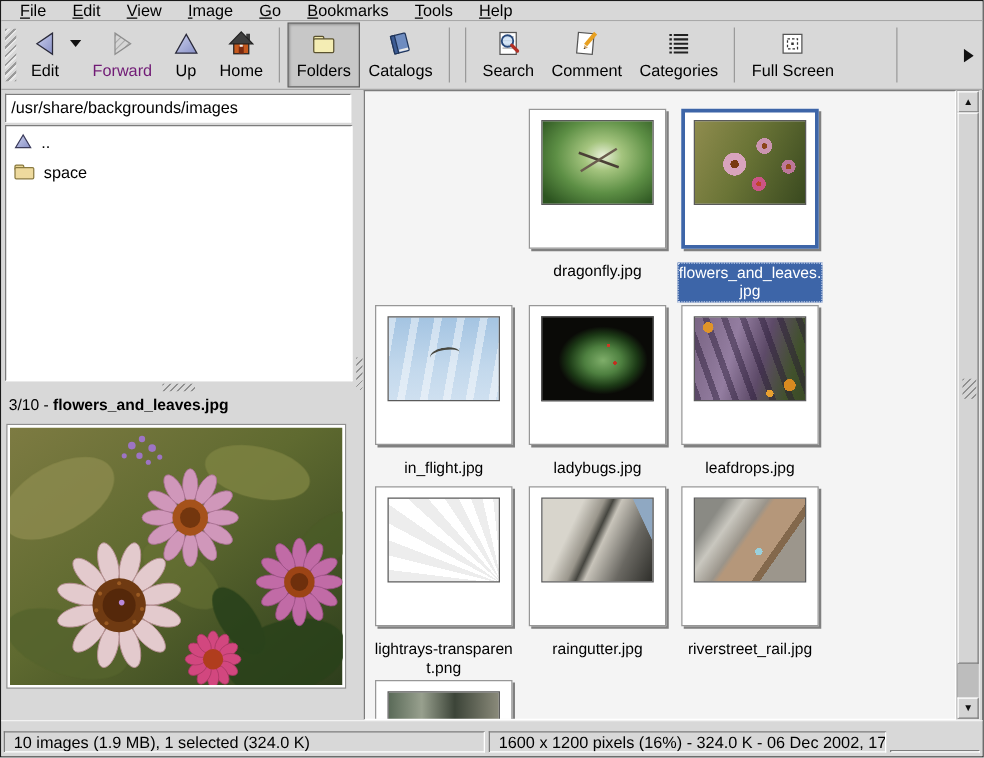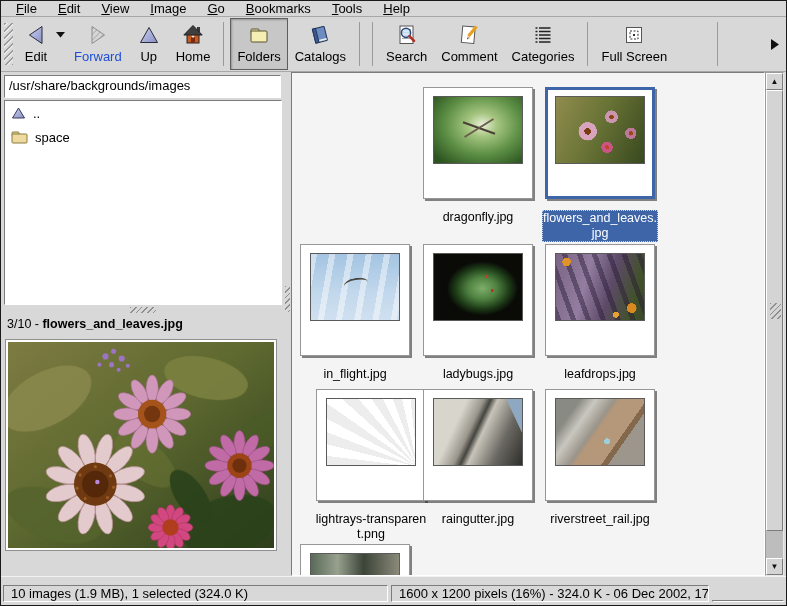--- a/index.html
+++ b/index.html
@@ -16,21 +16,21 @@
   .menu-item { display:inline-block; padding:5px 9px; margin-right:3px; cursor:default; }
   .menu-item::first-letter { text-decoration:underline; }
 
   
   .toolbar { height:55px; display:flex; align-items:stretch; background:#d8d8d8; border-bottom:1px solid #a8a8a8; flex:none; padding:1px 2px; }
   .thandle { width:9px; margin:5px 3px 5px 1px; background:repeating-linear-gradient(135deg,#9a9a9a 0 1.5px,#e8e8e8 1.5px 3px,transparent 3px 5px); }
   .tbtn { display:flex; flex-direction:column; align-items:center; justify-content:flex-start; padding:3px 6px 2px 6px; border:1px solid transparent; min-width:40px; }
   .tbtn .ticon { height:26px; display:flex; align-items:center; }
   .tbtn .tlabel { font-size:13px; white-space:nowrap; margin-top:1px; }
   .tbtn.active { border:1px solid #5f5f5f; background:#c7c7c7; box-shadow:inset 1px 1px 2px rgba(0,0,0,.25); }
-  .tbtn.disabled .tlabel { color:#1d4ed8; }
+  .tbtn.disabled .tlabel { color:#701a75; }
   .tsep { width:1px; background:#9a9a9a; margin:4px 6px; }
   .tdrop { display:flex; align-items:flex-start; padding-top:14px; margin:0 2px 0 0; }
   .toverflow { margin-left:auto; display:flex; align-items:center; padding:0 5px; }
 
   
   .main { flex:1; display:flex; min-height:0; }
   .left-panel { width:283px; flex:none; display:flex; flex-direction:column; background:#d8d8d8; }
   .sunken { border:1px solid; border-color:#7c7c7c #ffffff #ffffff #7c7c7c; }
   .path-entry { margin:3px 3px 1px 3px; height:23px; background:#fff; padding:2px 4px; font-size:13px; white-space:nowrap; overflow:hidden; }
   .folder-list { margin:1px 2px 0 3px; height:205px; background:#fff; overflow:hidden; }
@@ -474,21 +474,21 @@
             </div>
           <div class="tlab">ladybugs.jpg</div>
         </div>
         <div class="thumb-item" style="left:253px;top:171px">
           <div class="tcard">
               <div class="timg tv-leafdrops"></div>
             </div>
           <div class="tlab">leafdrops.jpg</div>
         </div>
 
-        <div class="thumb-item" style="left:24px;top:316px">
+        <div class="thumb-item" style="left:8px;top:316px">
           <div class="tcard">
               <div class="timg tv-lightrays"></div>
             </div>
           <div class="tlab">lightrays-transparent.png</div>
         </div>
         <div class="thumb-item" style="left:131px;top:316px">
           <div class="tcard">
               <div class="timg tv-raingutter"></div>
             </div>
           <div class="tlab">raingutter.jpg</div>

